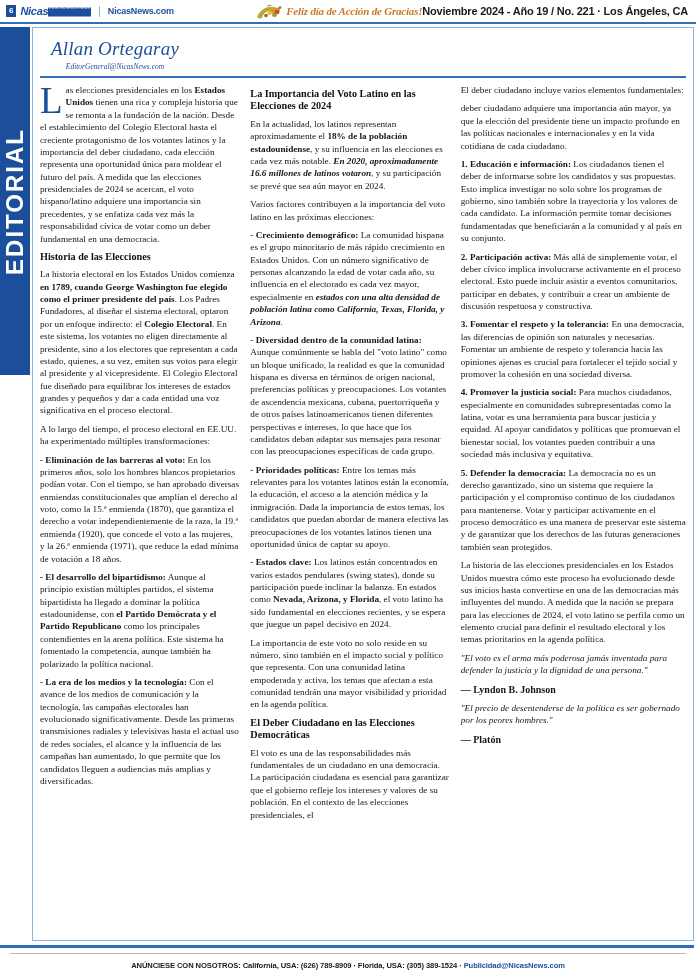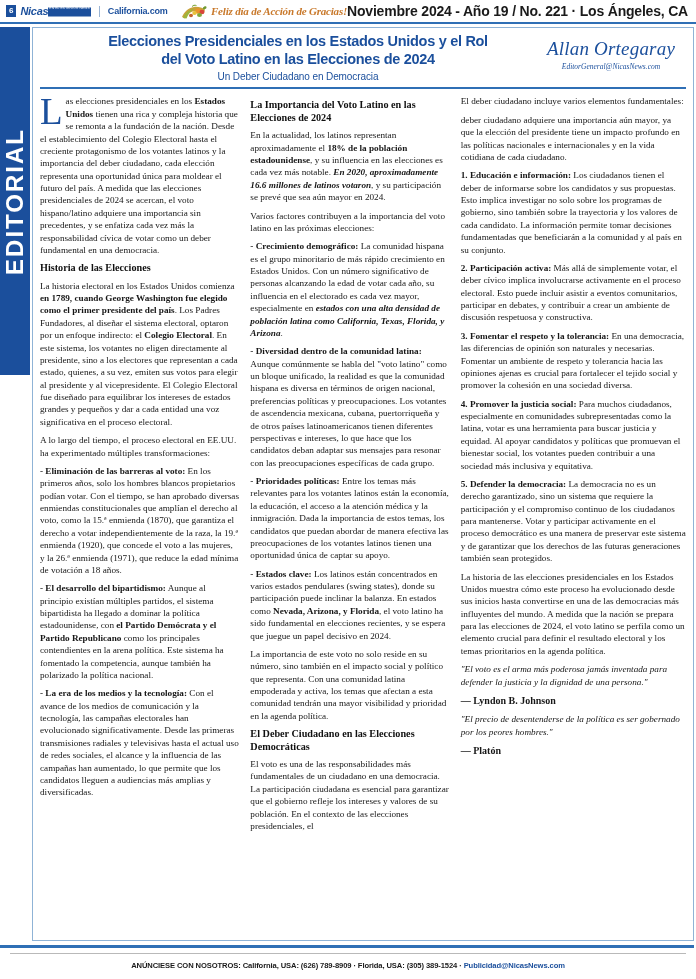--- a/index.html
+++ b/index.html
@@ -90,21 +90,21 @@
     letter-spacing: -0.2px;
   }
   .cornucopia {
     width: 26px;
     height: 17px;
     position: relative;
     flex: 0 0 auto;
   }
   .masthead-right {
     flex: 0 0 auto;
-    font-size: 14px;
+    font-size: 11px;
     color: #1a1a1a;
     font-weight: bold;
     letter-spacing: -0.2px;
     padding-right: 2px;
     white-space: nowrap;
   }
   .rule-blue-thin {
     height: 2px;
     background: #2f6fb5;
     margin: 0;
@@ -297,21 +297,21 @@
 <body>
 
 <div class="masthead">
   <div class="masthead-left">
     <div class="page-num-box">6</div>
     <div class="logo-nicas">
       <div class="logo-word">Nicas</div>
       <div class="logo-sub">EN EL EXTERIOR NEWS</div>
     </div>
     <div class="logo-divider"></div>
-    <div class="site-url">California.com</div>
+    <div class="site-url">NicasNews.com</div>
   </div>
 
   <div class="masthead-center">
     <span class="cornucopia">
       <svg viewBox="0 0 52 34" width="26" height="17" xmlns="http://www.w3.org/2000/svg">
         <path d="M2 28 C6 18 14 10 26 8 C34 7 42 9 48 13 L46 20 C38 15 30 14 23 17 C15 20 10 25 8 31 Z" fill="#c8a23a"></path>
         <path d="M4 30 C8 20 16 13 27 11 C20 16 14 22 11 31 Z" fill="#9fb43c"></path>
         <ellipse cx="34" cy="16" rx="6" ry="5.5" fill="#e8952c"></ellipse>
         <ellipse cx="42" cy="18" rx="5" ry="4.5" fill="#d9453a"></ellipse>
         <ellipse cx="27" cy="20" rx="4.5" ry="4" fill="#e8c13a"></ellipse>
@@ -330,27 +330,20 @@
 
 <div class="page-wrap">
 
   <div class="editorial-tab">
     <span>EDITORIAL</span>
   </div>
 
   <div class="content-frame">
 
     <div class="headline-block">
-      <div class="headline-main">
-        <div class="headline-title">
-          <div>Elecciones Presidenciales en los Estados Unidos y el Rol</div>
-          <div>del Voto Latino en las Elecciones de 2024</div>
-        </div>
-        <div class="headline-sub">Un Deber Ciudadano en Democracia</div>
-      </div>
       <div class="byline-block">
         <div class="byline-name">Allan Ortegaray</div>
         <div class="byline-email">EditorGeneral@NicasNews.com</div>
       </div>
     </div>
     <div class="headline-rule"></div>
 
     <div class="columns">
 
       <div class="col col1">

